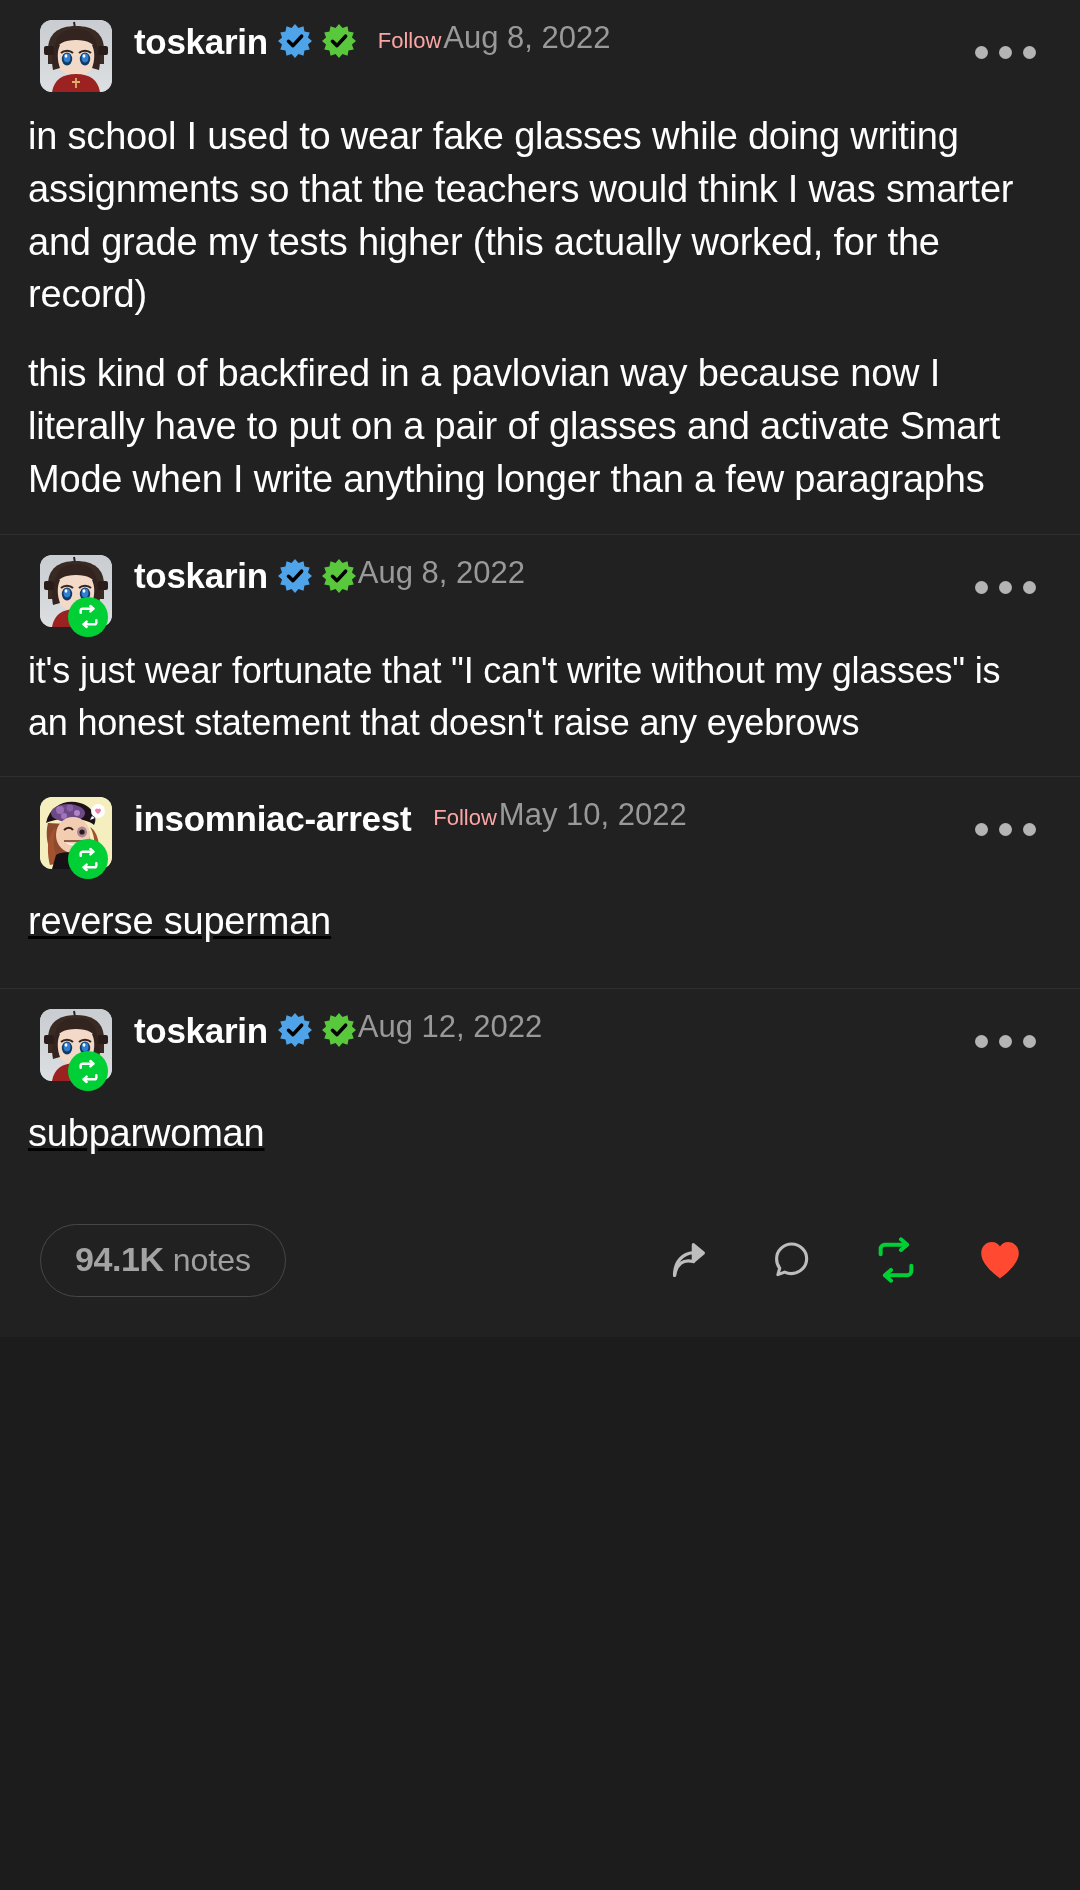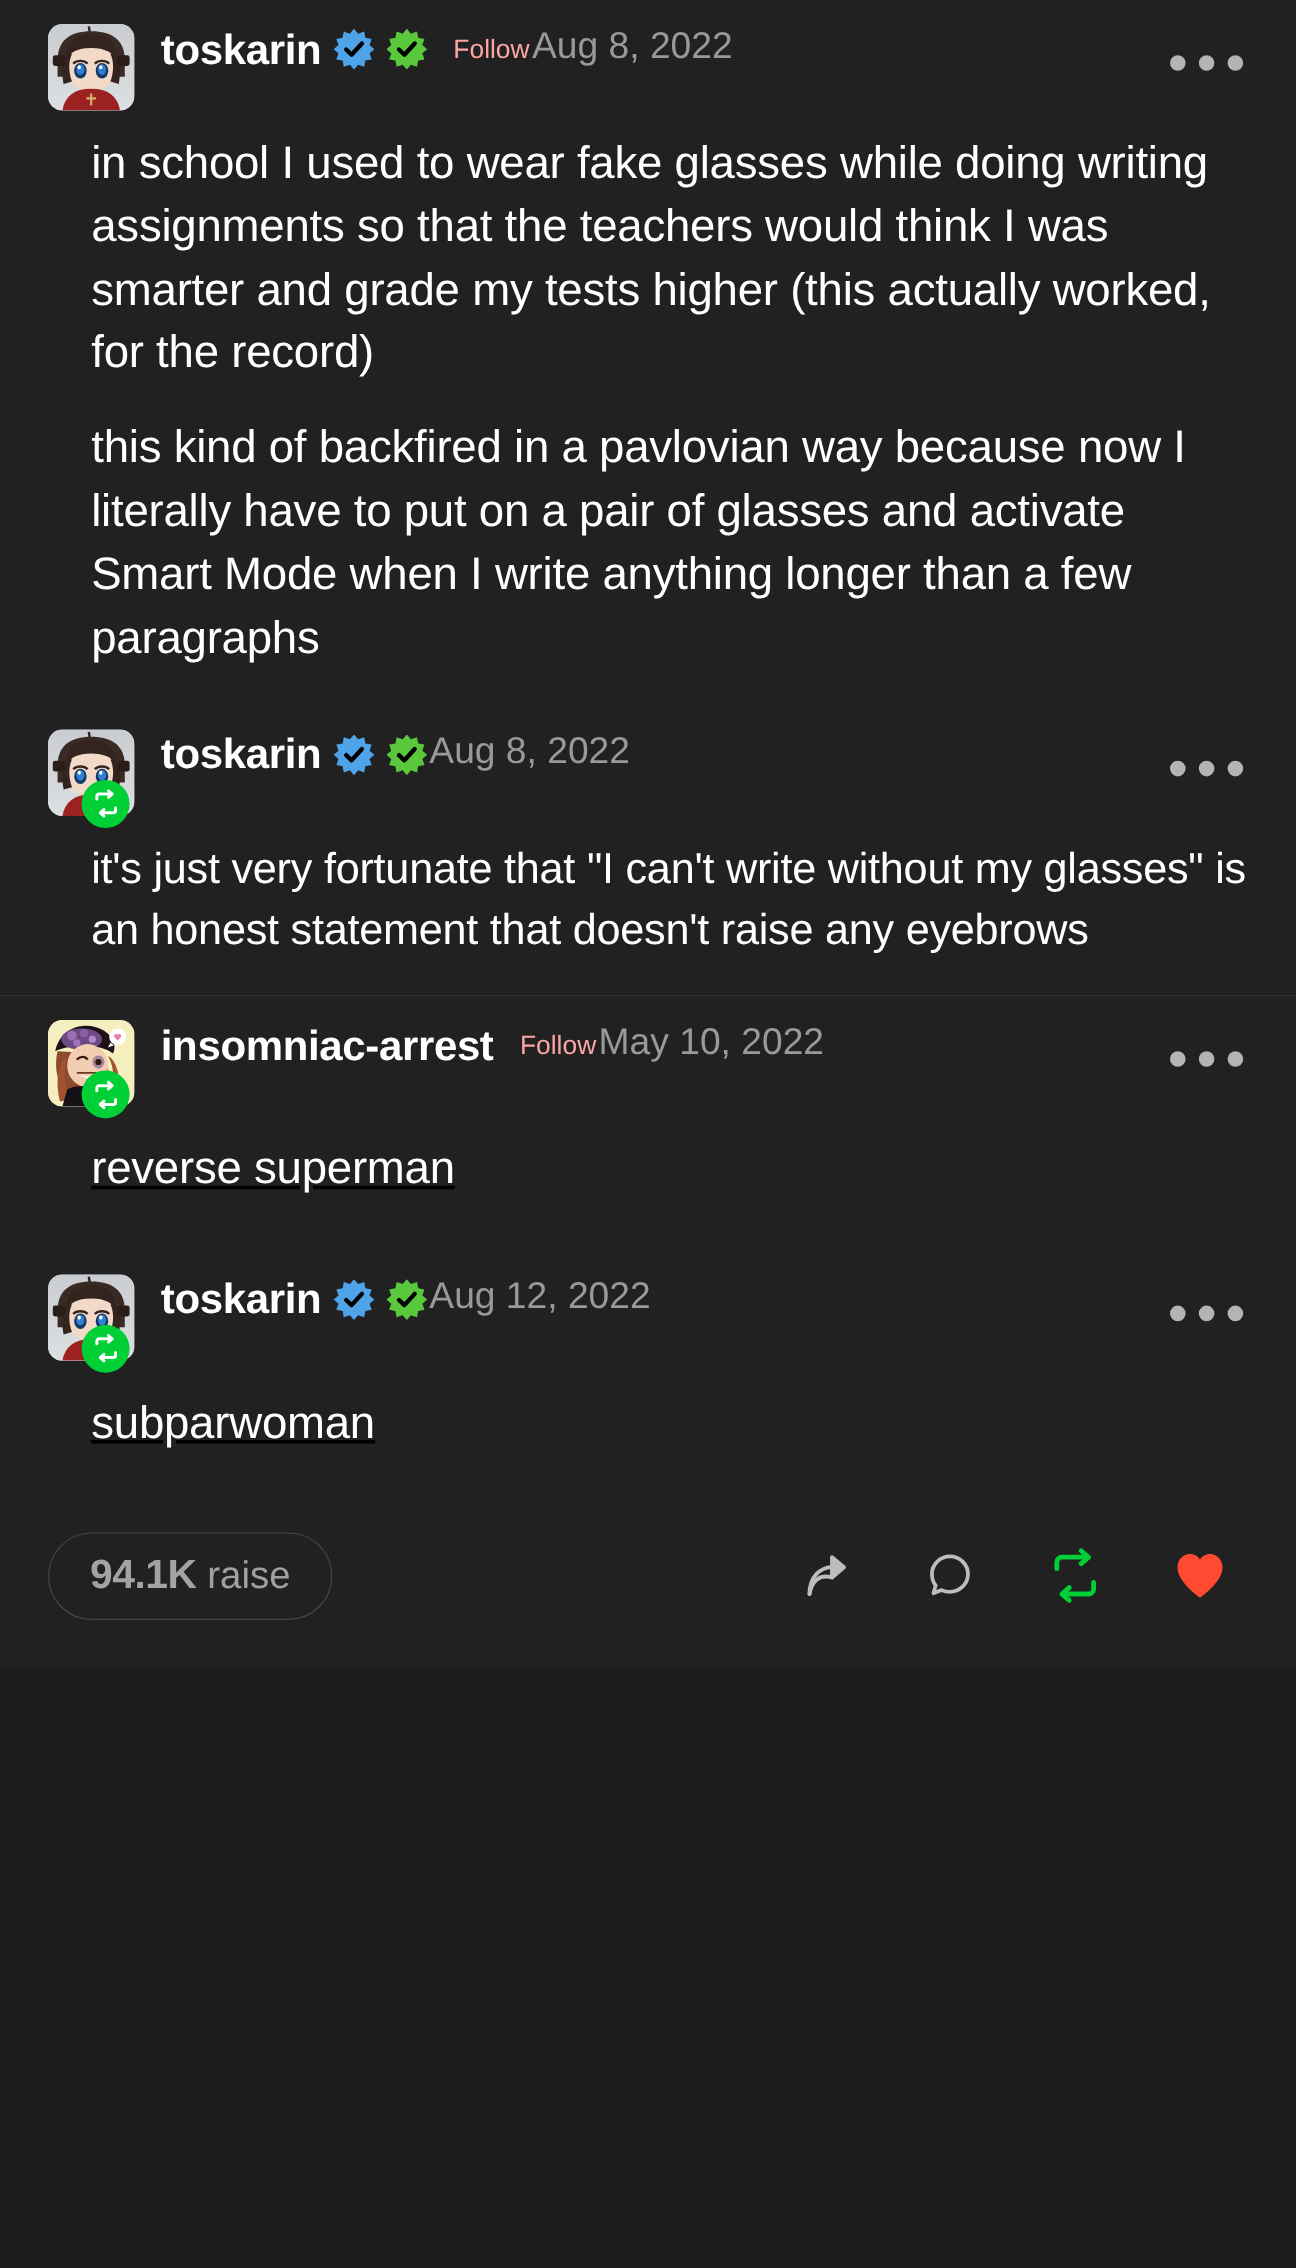--- a/index.html
+++ b/index.html
@@ -114,22 +114,21 @@
   .meatball i {
     width: 13px;
     height: 13px;
     border-radius: 50%;
     background: #b4b4b4;
     display: block;
   }
 
   
   .post-body {
-    padding: 18px 40px 28px 40px;
-    margin-left: 36px;
+    padding: 18px 40px 28px 28px;
   }
   .post-body p {
     color: #ffffff;
     font-size: 38px;
     line-height: 1.39;
     letter-spacing: -0.2px;
     margin-bottom: 26px;
   }
   .post-body p:last-child { margin-bottom: 0; }
 
@@ -327,21 +326,21 @@
           </div>
           <div class="timestamp">Aug 8, 2022</div>
         </div>
         <div class="meatball">
           <i></i>
           <i></i>
           <i></i>
         </div>
       </div>
       <div class="post-body small">
-        <p>it's just very fortunate that "I can't write without my glasses" is an honest statement that doesn't raise any eyebrows</p>
+        <p>it's just wear fortunate that "I can't write without my glasses" is an honest statement that doesn't raise any eyebrows</p>
       </div>
     </div>
     <div class="divider"></div>
     <div class="post">
       <div class="post-header">
         <div class="avatar-wrap">
           <div class="avatar">
             <svg class="avatar-svg" viewBox="0 0 72 72">
               <defs>
                 <clipPath id="cl2">
@@ -469,21 +468,21 @@
           <i></i>
           <i></i>
         </div>
       </div>
       <div class="post-body tight">
         <p>subparwoman</p>
       </div>
       <div class="post-footer">
         <div class="notes-pill">
           <span class="notes-count">94.1K</span>
-          <span class="notes-label">raise</span>
+          <span class="notes-label">notes</span>
         </div>
         <div class="actions">
           <div class="action-btn">
             <svg width="46" height="46" viewBox="0 0 24 24" fill="none" stroke="#bdbdbd" stroke-width="1.7" stroke-linecap="round" stroke-linejoin="round">
               <path d="M5 20 C5 12.5 9.5 8.6 14.8 8.2"></path>
               <path d="M14.8 4 L20 8.4 L14.8 12.8 Z" fill="#bdbdbd" stroke="#bdbdbd"></path>
               <path d="M5 20 C6 14 9.5 11.4 14.8 12.8"></path>
             </svg>
           </div>
           <div class="action-btn">

